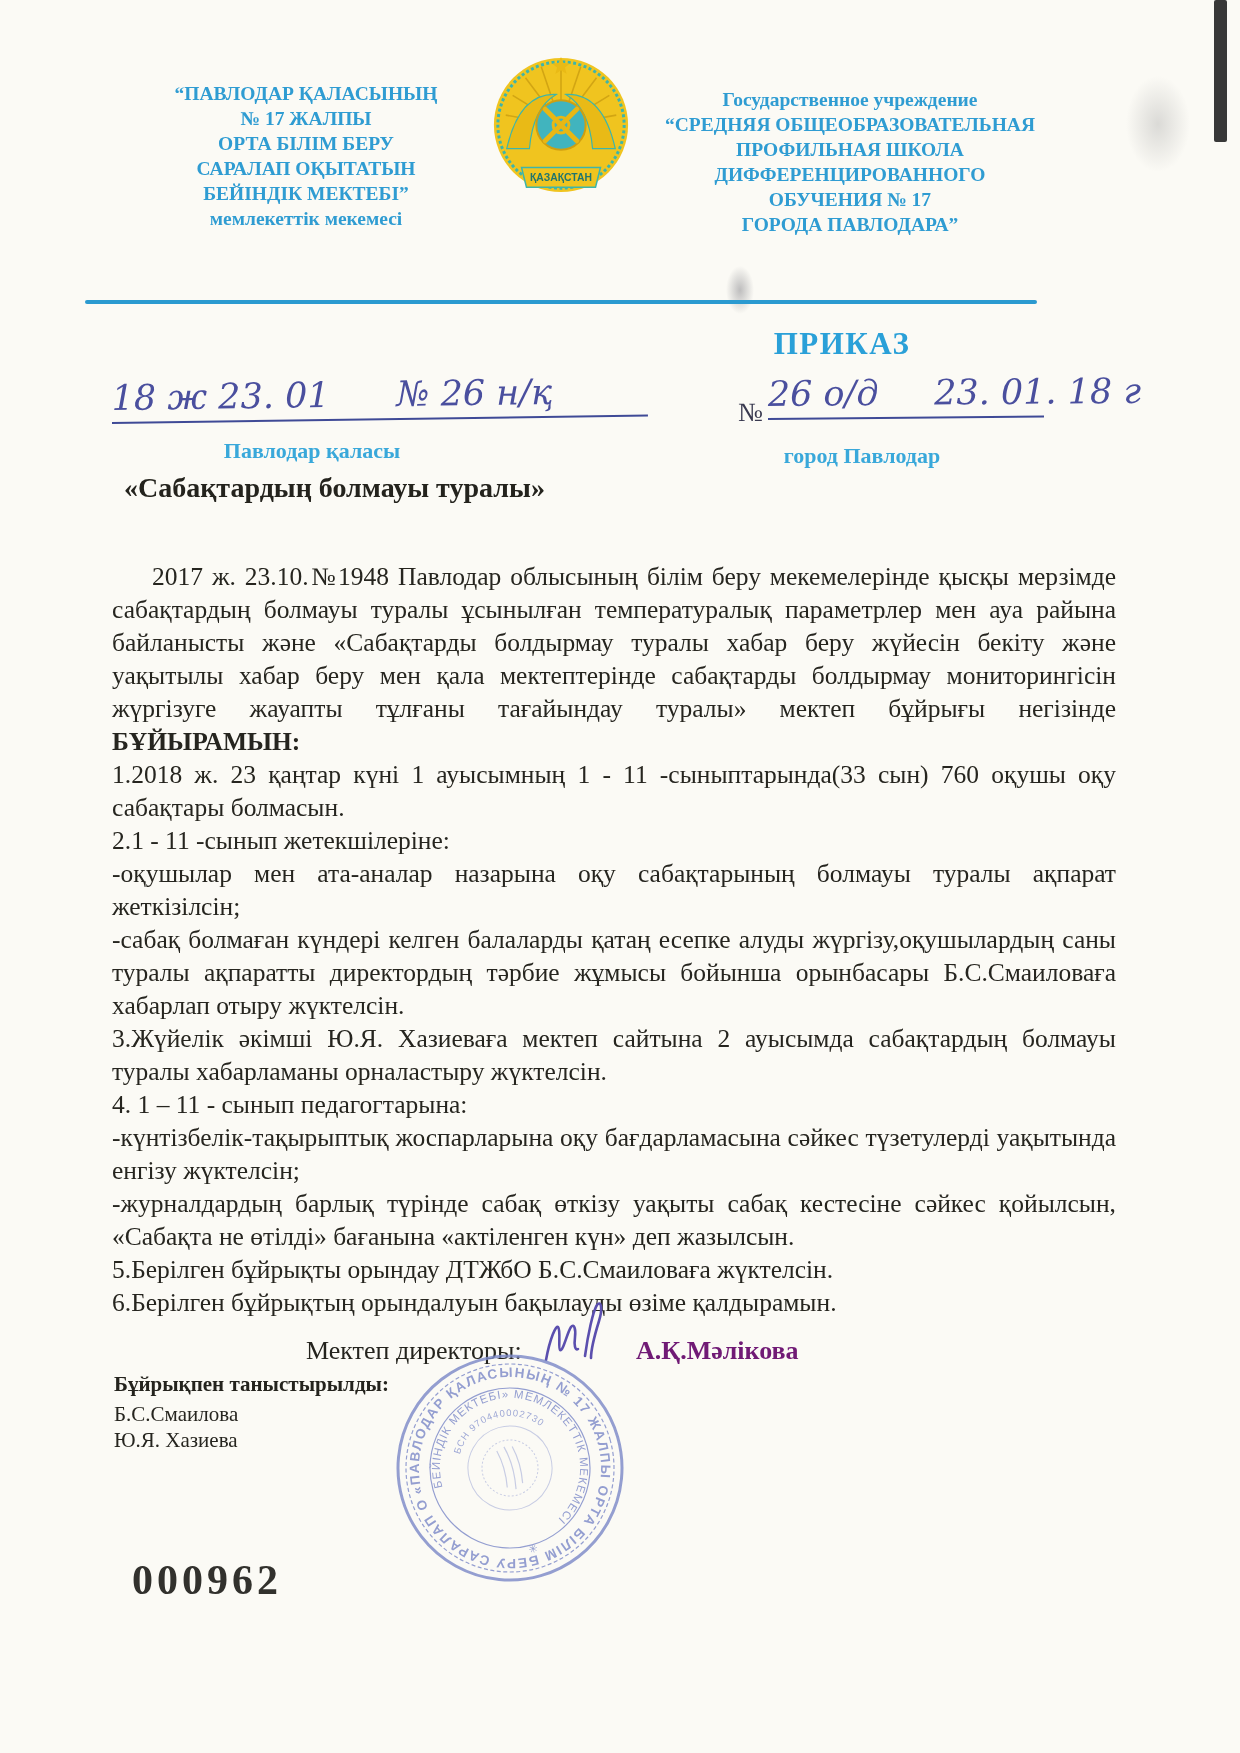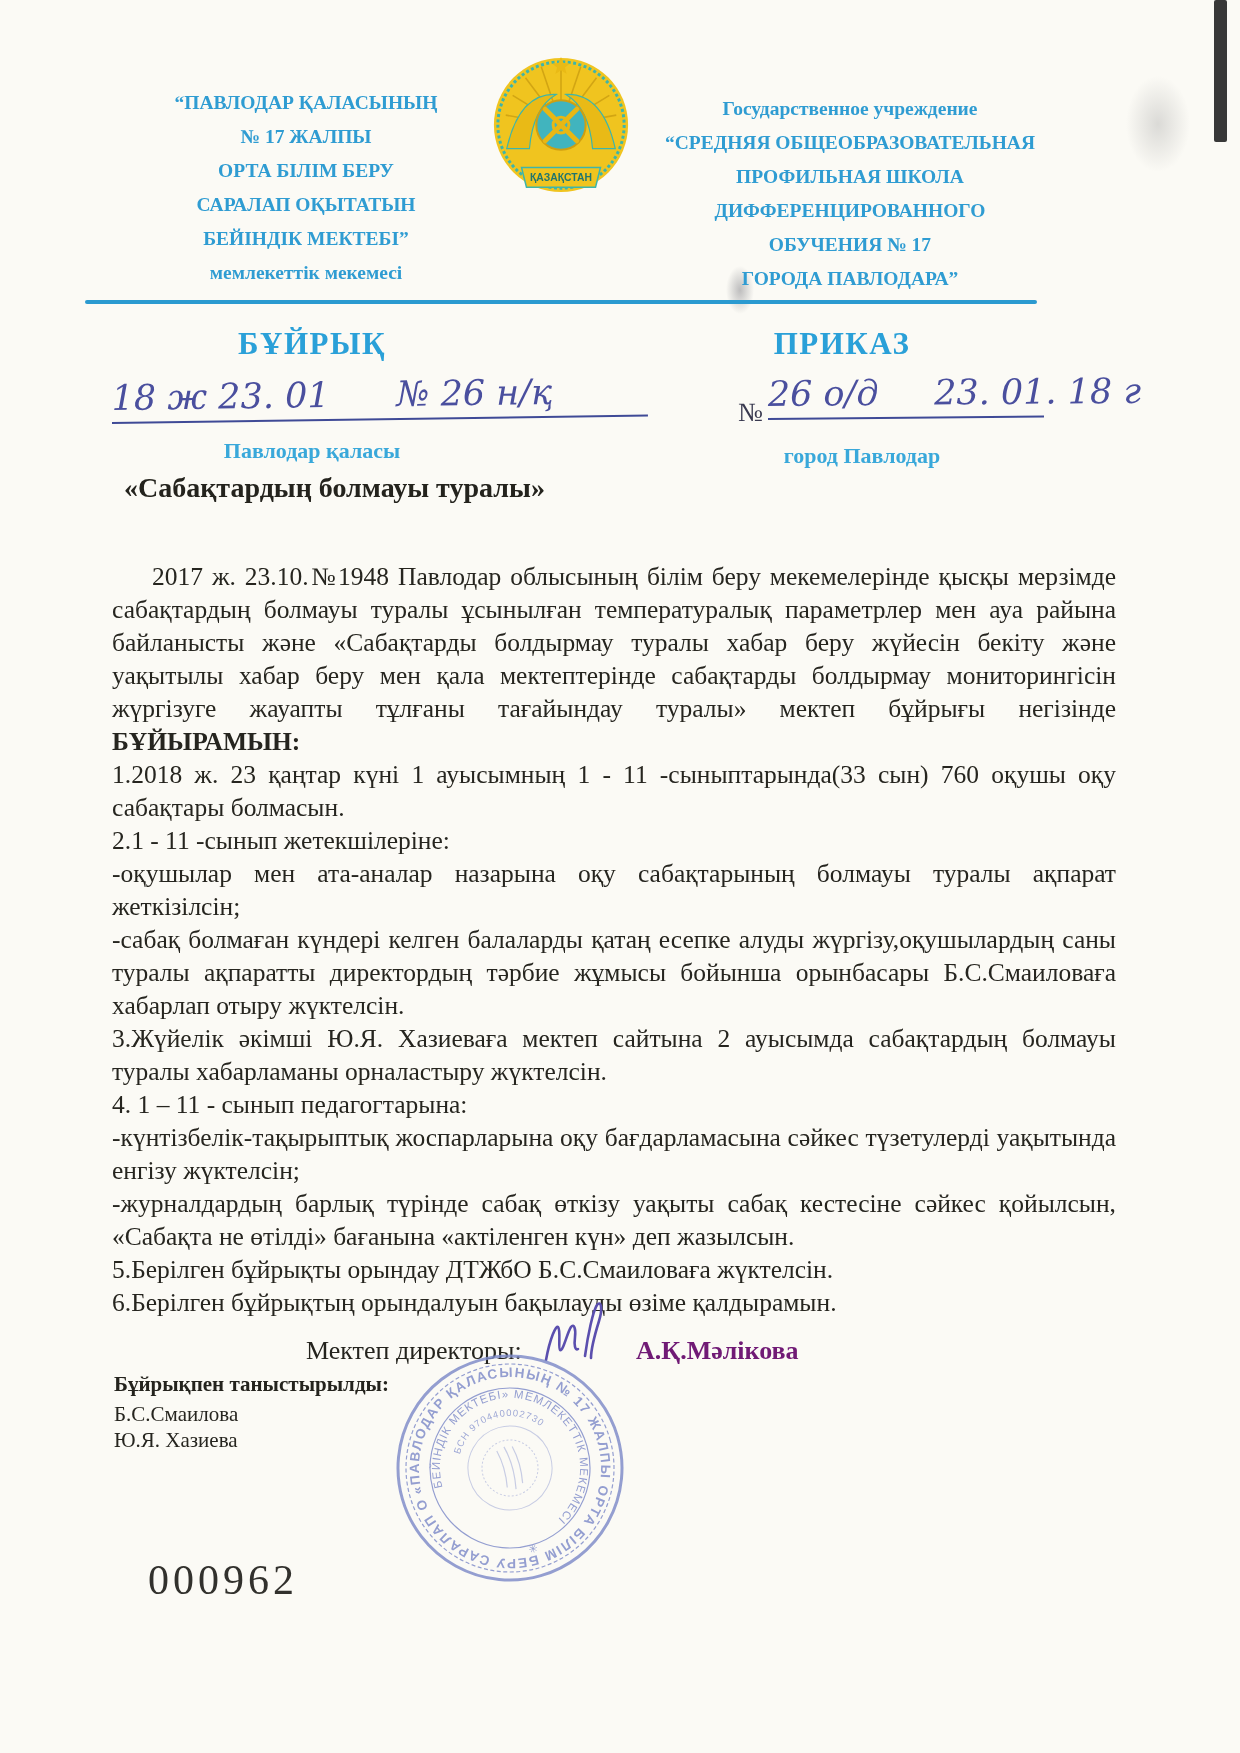--- a/index.html
+++ b/index.html
@@ -8,21 +8,21 @@
     background:#fbfaf5; overflow:hidden;
     font-family:"Liberation Serif", serif;
   }
   
   .org {
     position:absolute; text-align:center; font-weight:bold;
     color:#2f9cd2; font-size:19.5px; line-height:23px;
   }
   .org-left  { left:118px; top:80px;  width:376px; }
   .org-right { left:652px; top:86px;  width:396px; }
-  .org div { margin:11px; }
+  .org div { margin:2px; }
   .emblem-wrap { position:absolute; left:487px; top:50px; width:148px; height:152px; }
   .hr-divider { position:absolute; left:85px; top:300px; width:952px; height:4px; background:#2b9ad0; border-radius:2px; }
 
   
   .order-title {
     position:absolute; width:260px; text-align:center;
     font-weight:bold; color:#2aa0d8; font-size:31px; letter-spacing:1.5px;
   }
   .order-title-left  { left:182px; top:326px; }
   .order-title-right { left:712px; top:326px; }
@@ -68,22 +68,22 @@
   .ack-name-2 { top:1428px; }
 
   
   .stamp {
     position:absolute; left:390px; top:1348px; width:240px; height:240px;
     opacity:0.82; transform:rotate(-16deg); pointer-events:none;
     font-family:"Liberation Sans", sans-serif;
   }
 
   .serial {
-    position:absolute; left:148px; top:1556px;
-    font-size:42px; font-weight:400; letter-spacing:4px; color:#32312d;text-align:right;
+    position:absolute; left:132px; top:1556px;
+    font-size:42px; font-weight:700; letter-spacing:4px; color:#32312d;text-align:right;
   }
 
   
   .artifact-bar { position:absolute; left:1214px; top:0; width:13px; height:142px; background:#383838; border-radius:2px; }
   .artifact-smudge1 { position:absolute; left:1126px; top:76px; width:64px; height:96px;
     background:radial-gradient(closest-side, rgba(150,150,150,0.32), rgba(150,150,150,0)); }
   .artifact-smudge2 { position:absolute; left:726px; top:266px; width:28px; height:48px;
     background:radial-gradient(closest-side, rgba(115,115,122,0.45), rgba(115,115,122,0)); }
 </style>
 </head>
@@ -138,21 +138,20 @@
     <div>Государственное учреждение</div>
     <div>“СРЕДНЯЯ ОБЩЕОБРАЗОВАТЕЛЬНАЯ</div>
     <div>ПРОФИЛЬНАЯ ШКОЛА</div>
     <div>ДИФФЕРЕНЦИРОВАННОГО</div>
     <div>ОБУЧЕНИЯ № 17</div>
     <div>ГОРОДА ПАВЛОДАРА”</div>
   </div>
 
   <div class="hr-divider"></div>
 
-  <div class="order-title order-title-left">БҰЙРЫҚ</div>
   <div class="order-title order-title-right">ПРИКАЗ</div>
 
   <div class="hw-left handwrite">18 ж 23. 01      № 26 н/қ</div>
   <div class="num-sign">№</div>
   <div class="hw-right handwrite">26 о/д     23. 01. 18 г</div>
 
   <div class="city city-left">Павлодар қаласы</div>
   <div class="city city-right">город Павлодар</div>
 
   <div class="doc-title">«Сабақтардың болмауы туралы»</div>

